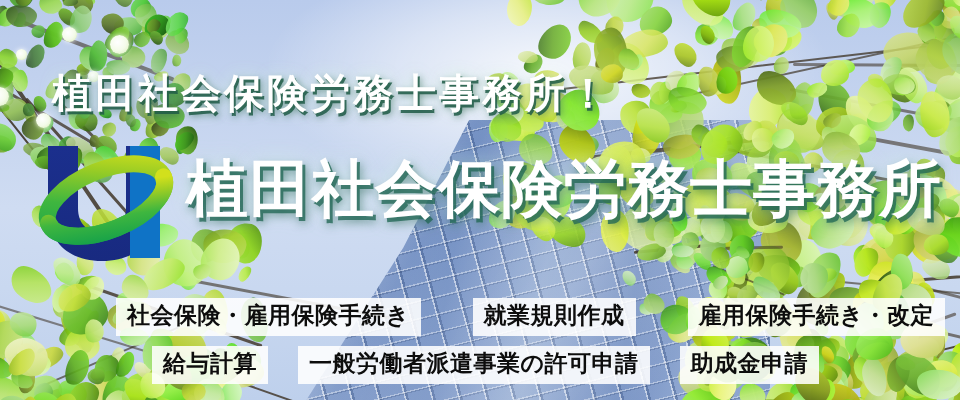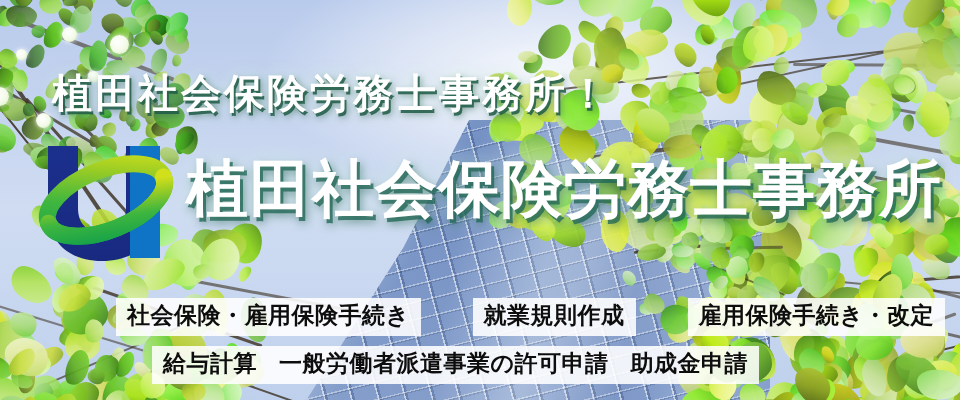--- a/index.html
+++ b/index.html
@@ -95,21 +95,21 @@
       3px 4px 0 rgba(34,104,86,.78),
       4px 6px 10px rgba(22,84,66,.55),
       0 0 20px rgba(205,238,226,.75);
     white-space:nowrap;line-height:1;
   }
 
   
   .tags{position:absolute;left:0;top:298px;width:856px;}
   .tagrow{display:flex;align-items:center;white-space:nowrap;}
   #tagrow-1{padding-left:116px;gap:52px;}
-  #tagrow-2{padding-left:152px;margin-top:10px;}
+  #tagrow-2{padding-left:152px;gap:30px;margin-top:10px;}
   .tag{
     background:rgba(255,255,255,.88);
     color:#0d0d0d;
     font-family:"Liberation Serif","DejaVu Serif",serif;
     font-weight:700;font-size:23px;letter-spacing:0.5px;
     padding:4px 11px 5px;
     line-height:1.25;
   }
 </style>
 </head>

